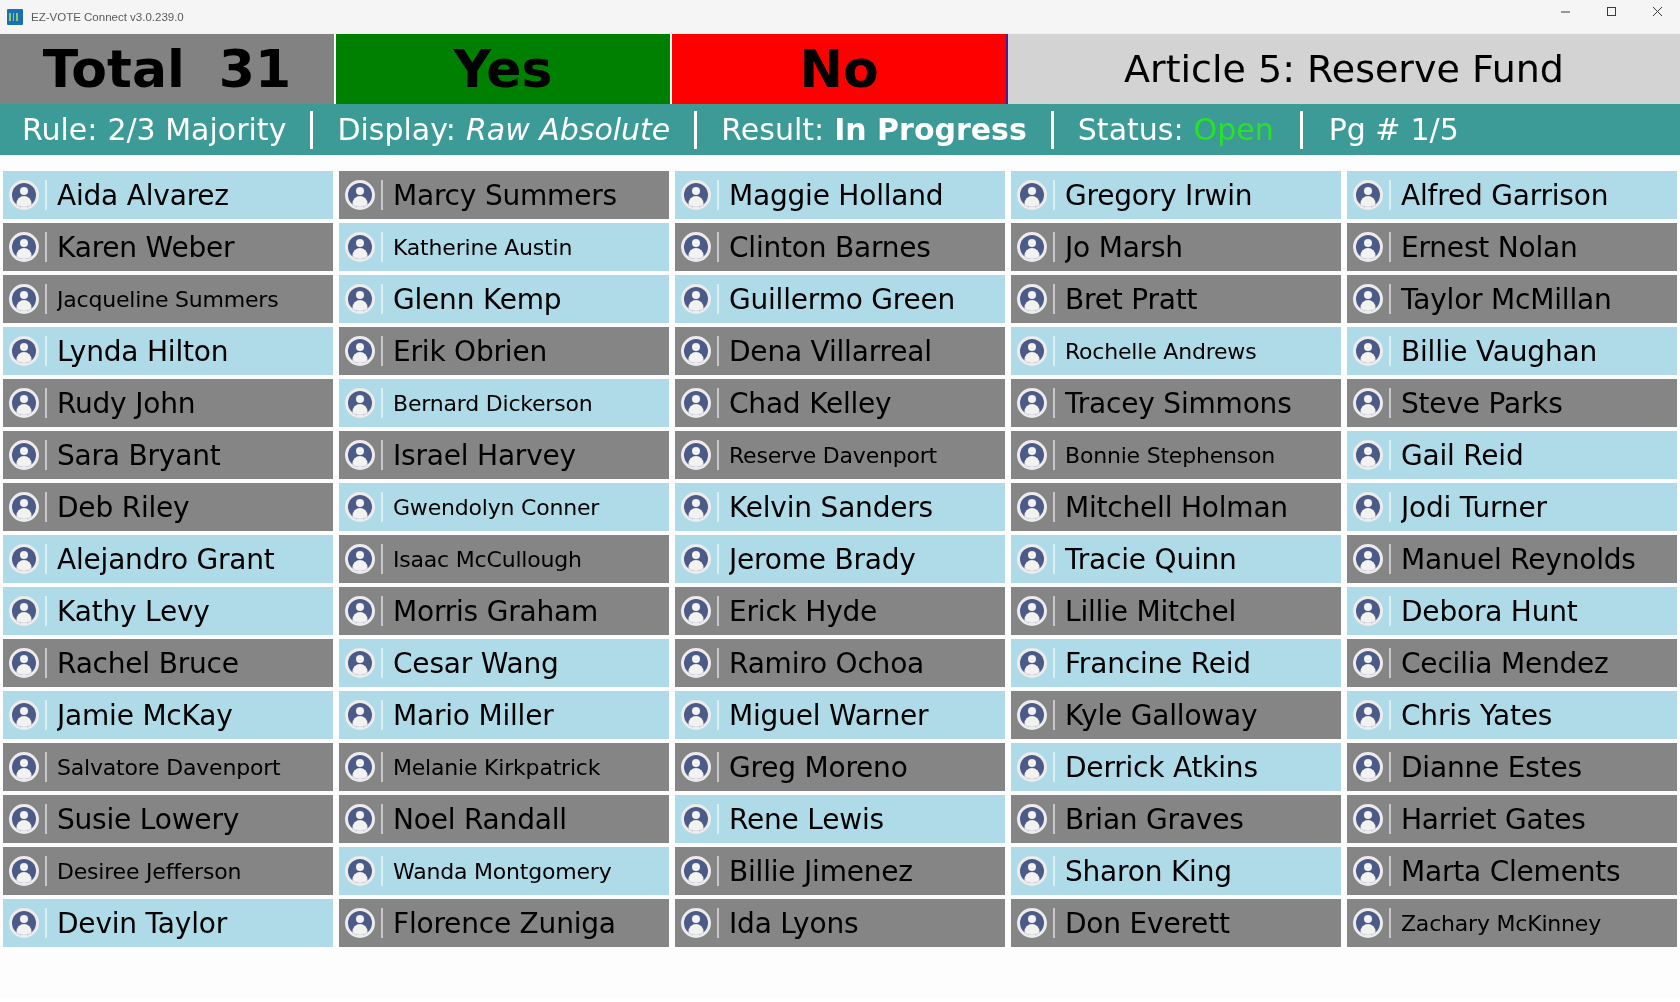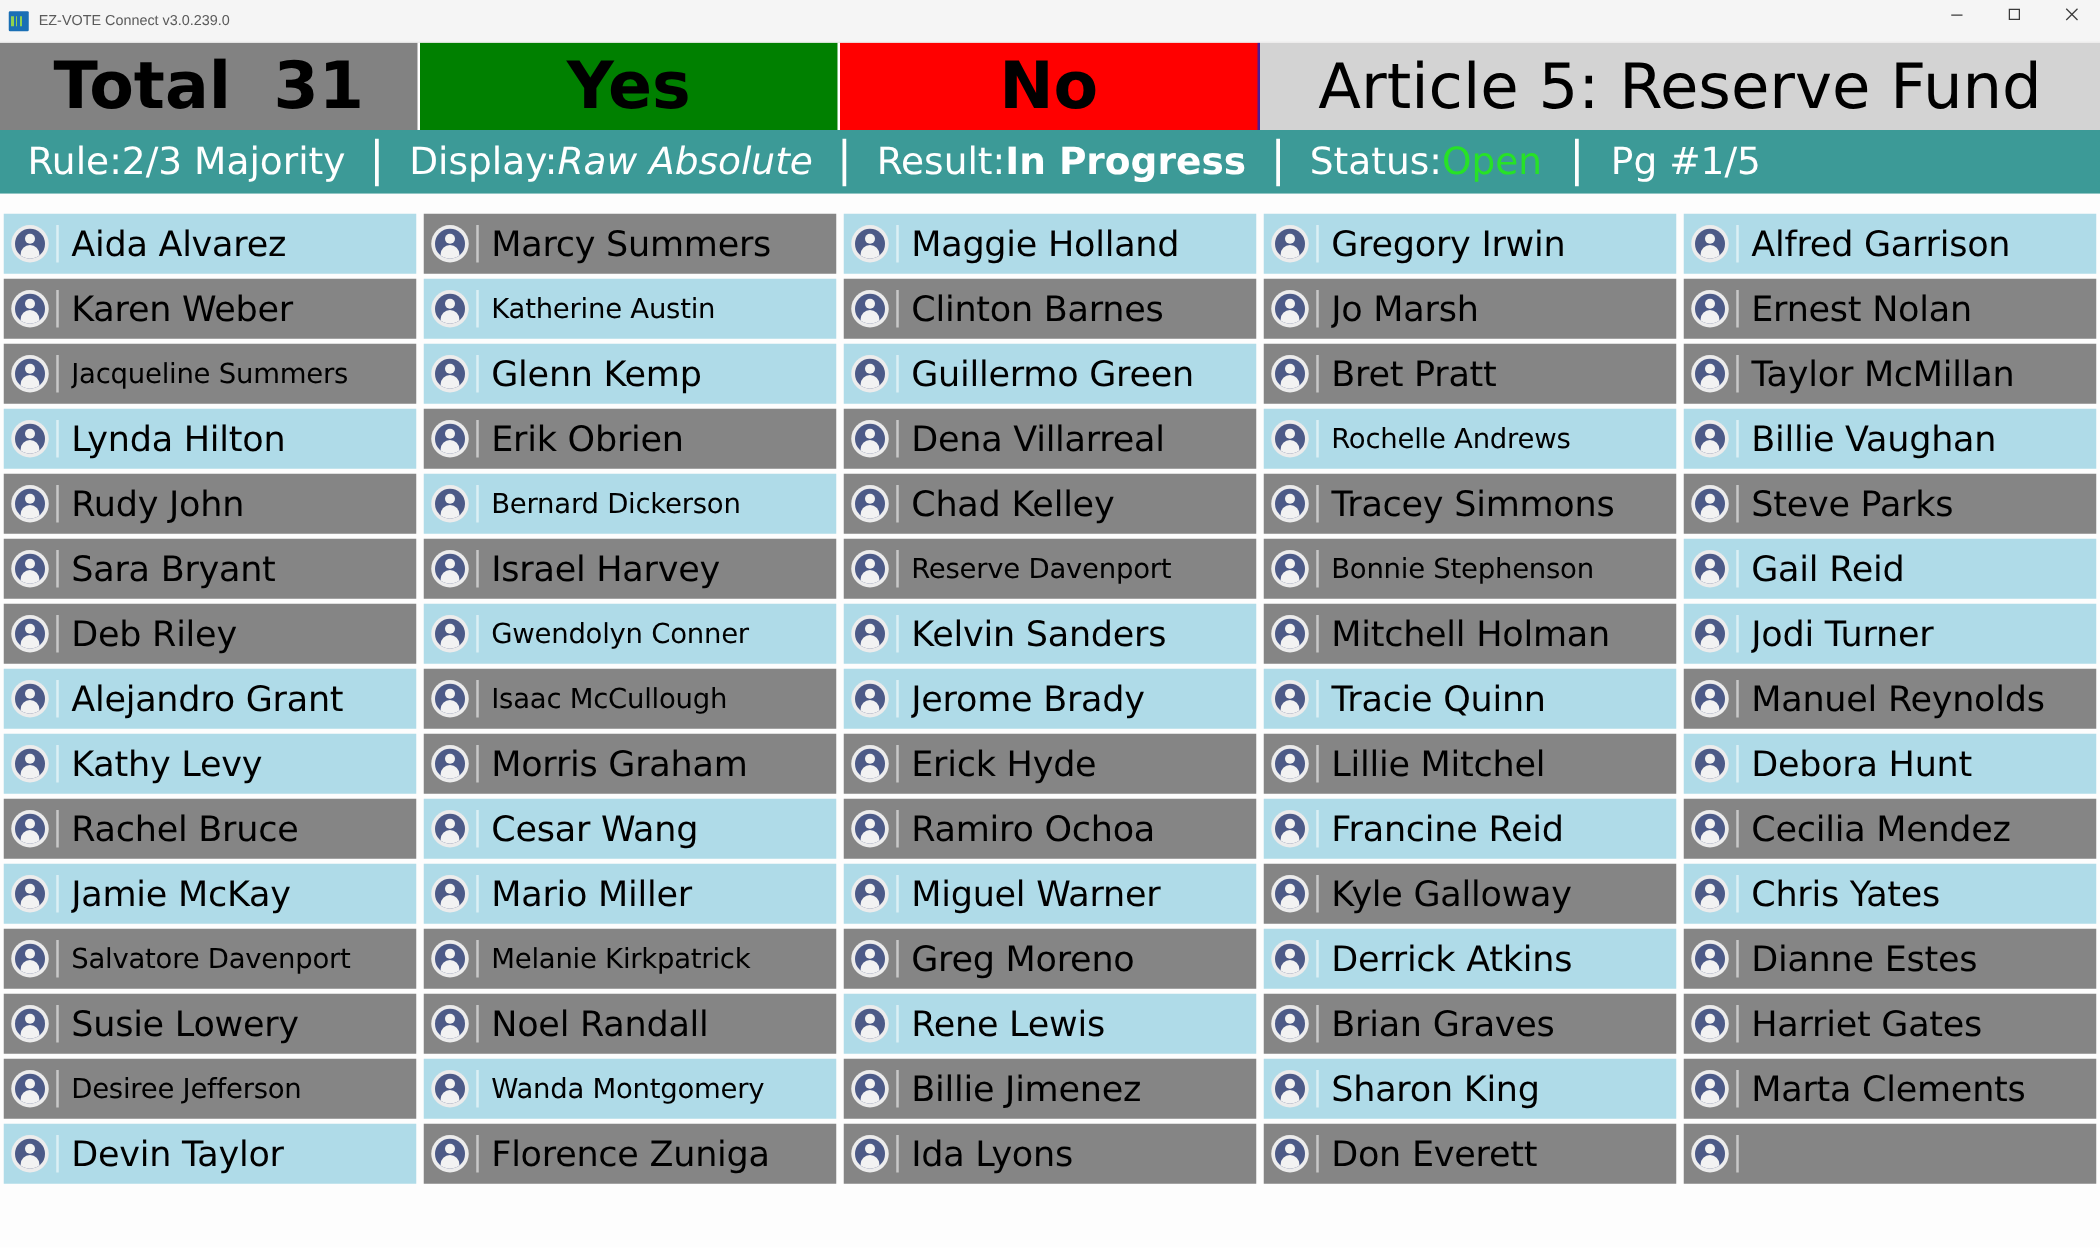--- a/index.html
+++ b/index.html
@@ -96,38 +96,39 @@
   #tally-no {
     width: 336px;
     background: #ff0000;
     border-right: 2px solid #4c1d95;
   }
   #tally-title {
     flex: 1 1 auto;
     background: #d3d3d3;
     justify-content: center;
     font-weight: normal;
-    font-size: 50px;
+    font-size: 38px;
     padding: 0 8px;
   }
 
   
   #status-strip {
     height: 51px;
     background: #3c9a97;
     display: flex;
     align-items: center;
     color: #ffffff;
     font-family: "DejaVu Sans", sans-serif;
     font-size: 30px;
     white-space: nowrap;
   }
   .status-seg {
     display: flex;
     align-items: baseline;
+    gap: 10px;
     padding: 0 0px;
   }
   .status-label { font-weight: normal; }
   .status-value { font-weight: normal; }
   .status-value.italic { font-style: italic; }
   .status-value.bold { font-weight: bold; }
   .status-value.green { color: #27e227; }
   .status-divider {
     width: 3px;
     height: 38px;
@@ -812,15 +813,16 @@
           <div class="inner"></div>
         </div>
         <div class="cell-sep"></div>
         <div class="cell-name">Marta Clements</div>
       </div>
       <div class="cell unvoted">
         <div class="avatar">
           <div class="inner"></div>
         </div>
         <div class="cell-sep"></div>
+        <div class="cell-name small">Zachary McKinney</div>
       </div>
     </div>
   </div>
 
 </body></html>

